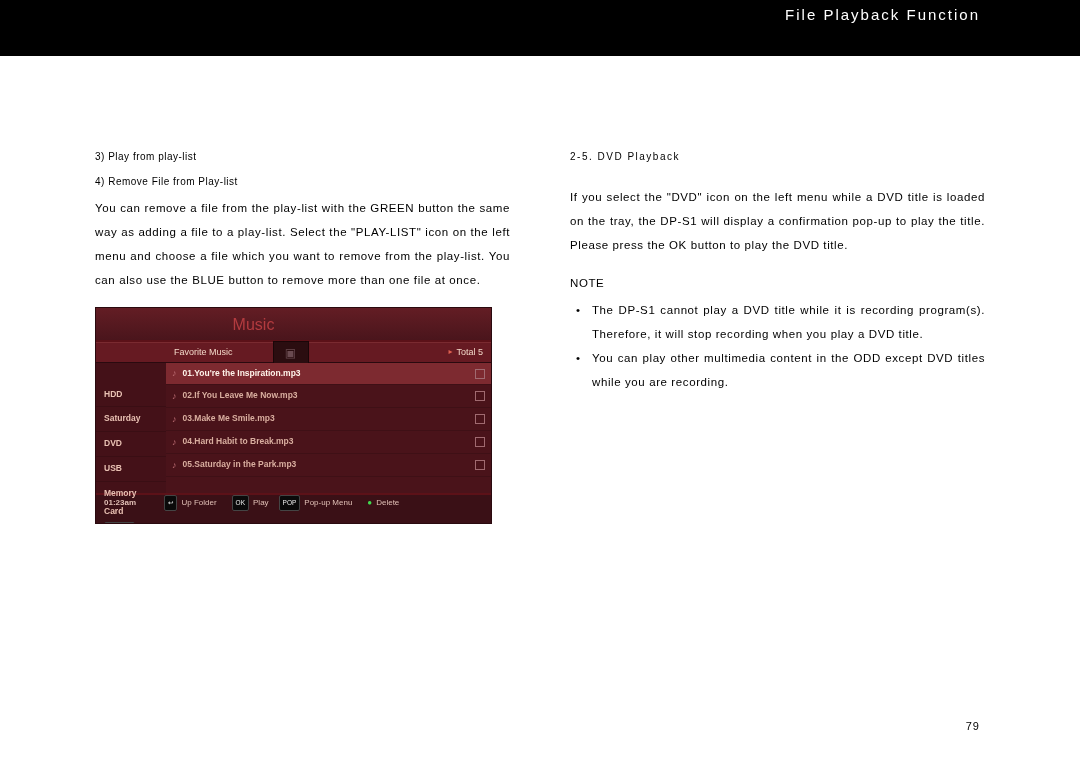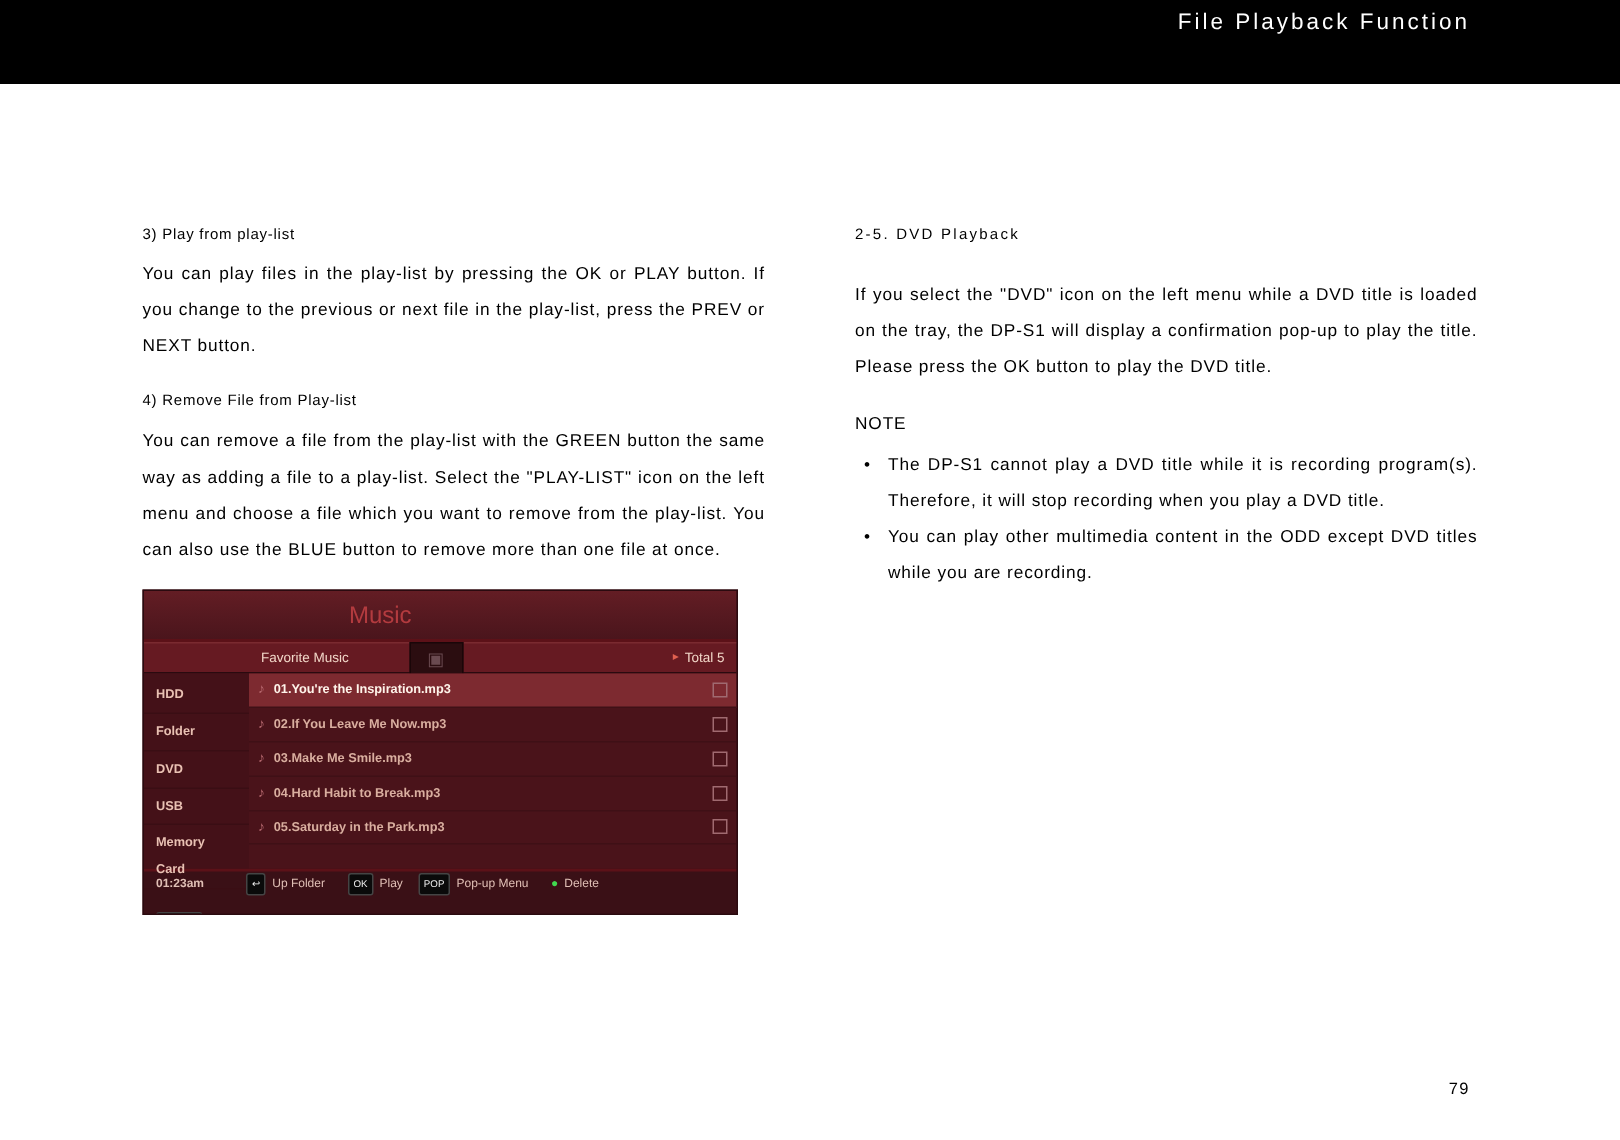--- a/index.html
+++ b/index.html
@@ -131,21 +131,21 @@
     color: #f2d7c8;
     font-weight: normal;
   }
   .shot .body {
     display: flex;
     height: 130px;
   }
   .shot .sidebar {
     width: 70px;
     background: #441118;
-    padding-top: 2px;
+    padding-top: 20px;
   }
   .shot .sidebar div {
     padding: 3px 8px;
     color: #e9c1b3;
     font-weight: bold;
     font-size: 8.5px;
     border-bottom: 1px solid #3a0e14;
   }
   .shot .filelist {
     flex: 1;
@@ -193,42 +193,41 @@
 <body>
 
 <div class="header-bar">
   <div class="header-title">File Playback Function</div>
 </div>
 
 <div class="content">
 
   <div class="col">
     <div class="subhead">3) Play from play-list</div>
-    <div class="para">You can play files in the play-list by pressing the OK or PLAY button. If you change to the previous or next file in the play-list, press the PREV or NEXT button.</div>
 
     <div class="subhead">4) Remove File from Play-list</div>
     <div class="para">You can remove a file from the play-list with the GREEN button the same way as adding a file to a play-list. Select the "PLAY-LIST" icon on the left menu and choose a file which you want to remove from the play-list. You can also use the BLUE button to remove more than one file at once.</div>
 
     <div class="shot">
       <div class="top-tabs">
         <div class="tab-label">Music</div>
         <div class="tab-icon">▣</div>
         <div class="tab-icon">◉</div>
         <div class="tab-icon">◪</div>
       </div>
       <div class="list-header">
         <span style="width:70px"></span>
         <span>Favorite Music</span>
         <span style="margin-left:auto" class="flag">▸</span>
         <span style="margin-left:4px">Total 5</span>
       </div>
       <div class="body">
         <div class="sidebar">
           <div>HDD</div>
-          <div>Folder</div>
+          <div>Saturday</div>
           <div>DVD</div>
           <div>USB</div>
           <div>Memory Card</div>
         </div>
         <div class="filelist">
           <div class="row sel">
             <div class="fname">
                 <span class="note-icon">♪</span>
                 <span>01.You're the Inspiration.mp3</span>
               </div>

